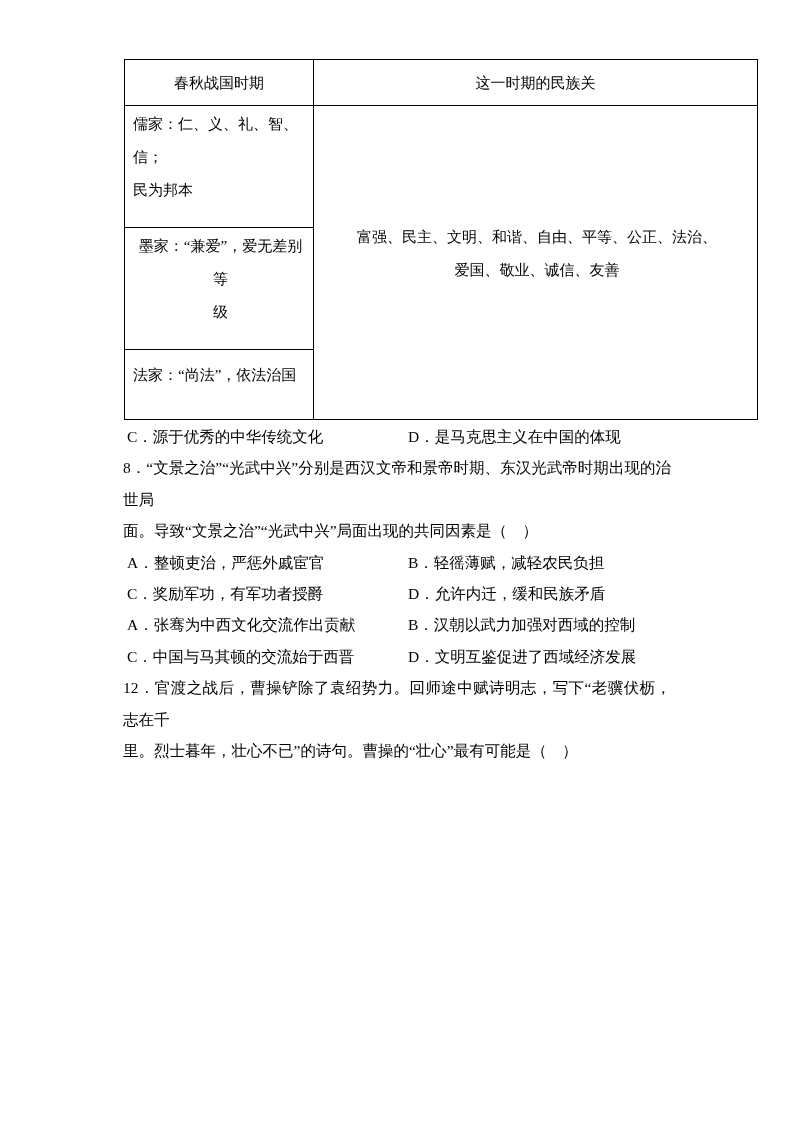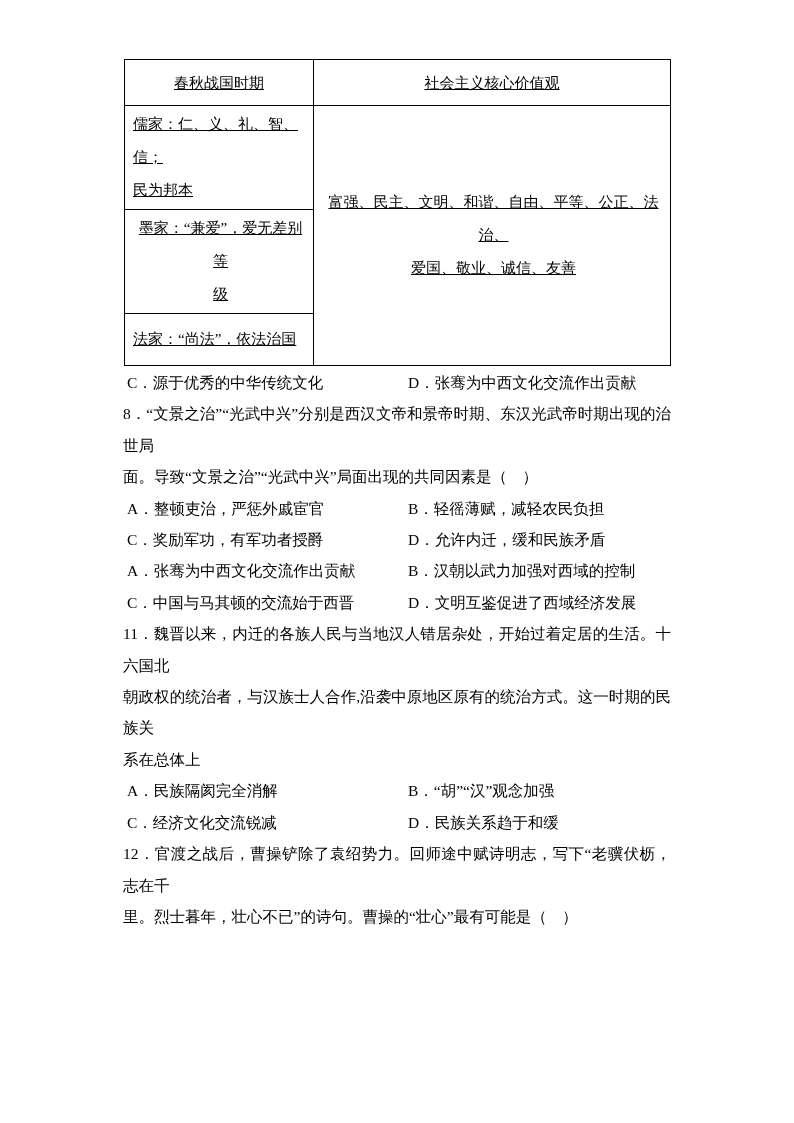--- a/index.html
+++ b/index.html
@@ -14,31 +14,30 @@
   }
   .content {
     position: absolute;
     left: 123px;
     top: 59px;
     width: 548px;
   }
   table.cmp {
     border-collapse: collapse;
     table-layout: fixed;
-    width: 547px;
+    width: 634px;
     margin: 0 0 1px 1px;
-    text-decoration: underline;
   }
   table.cmp col.c1 { width: 189px; }
   table.cmp td {
     border: 1px solid #000000;
     font-size: 15px;
     line-height: 33px;
     vertical-align: middle;
-    padding: 2px 5px 2px 8px;
+    padding: 2px 5px 20px 8px;
     white-space: pre-line;
     overflow: hidden;
   }
   tr.hdr td { text-align: center; height: 41px; line-height: 20px; padding: 2px; }
   tr.r1 td { height: 71px; }
   tr.r2 td { height: 76px; text-align: center; }
   tr.r3 td { height: 47px; margin-left: 40px; }
   td.merged { vertical-align: middle; text-align: center; }
 
   .line {
@@ -60,41 +59,41 @@
   <div class="content">
 
     <table class="cmp">
       <colgroup>
           <col class="c1">
           <col>
         </colgroup>
       <tbody>
         <tr class="hdr">
           <td>春秋战国时期</td>
-          <td>社会主义核心价值观</td>
+          <td>这一时期的民族关</td>
         </tr>
         <tr class="r1">
           <td>儒家：仁、义、礼、智、信；
 民为邦本</td>
           <td class="merged" rowspan="3">富强、民主、文明、和谐、自由、平等、公正、法治、
 爱国、敬业、诚信、友善</td>
         </tr>
         <tr class="r2">
           <td>墨家：“兼爱”，爱无差别等
 级</td>
         </tr>
         <tr class="r3">
           <td>法家：“尚法”，依法治国</td>
         </tr>
       </tbody>
     </table>
 
     <section>
       <div class="line oline">
-        <span class="ow">C．源于优秀的中华传统文化</span><span>D．张骞为中西文化交流作出贡献</span>
+        <span class="ow">C．源于优秀的中华传统文化</span><span>D．是马克思主义在中国的体现</span>
       </div>
     </section>
 
     <section>
       <div class="line stem">8．“文景之治”“光武中兴”分别是西汉文帝和景帝时期、东汉光武帝时期出现的治世局
 面。导致“文景之治”“光武中兴”局面出现的共同因素是（　）</div>
       <div class="line oline">
         <span class="ow">A．整顿吏治，严惩外戚宦官</span><span>B．轻徭薄赋，减轻农民负担</span>
       </div>
       <div class="line oline">
@@ -105,31 +104,20 @@
 
     <section>
       <div class="line oline">
         <span class="ow">A．张骞为中西文化交流作出贡献</span><span>B．汉朝以武力加强对西域的控制</span>
       </div>
       <div class="line oline">
         <span class="ow">C．中国与马其顿的交流始于西晋</span><span>D．文明互鉴促进了西域经济发展</span>
       </div>
     </section>
 
-    <section>
-      <div class="line stem">11．魏晋以来，内迁的各族人民与当地汉人错居杂处，开始过着定居的生活。十六国北
-朝政权的统治者，与汉族士人合作,沿袭中原地区原有的统治方式。这一时期的民族关
-系在总体上</div>
-      <div class="line oline">
-        <span class="ow">A．民族隔阂完全消解</span><span>B．“胡”“汉”观念加强</span>
-      </div>
-      <div class="line oline">
-        <span class="ow">C．经济文化交流锐减</span><span>D．民族关系趋于和缓</span>
-      </div>
-    </section>
 
     <section>
       <div class="line stem">12．官渡之战后，曹操铲除了袁绍势力。回师途中赋诗明志，写下“老骥伏枥，志在千
 里。烈士暮年，壮心不已”的诗句。曹操的“壮心”最有可能是（　）</div>
 
     </section>
 
   </div>
 </div>
 

